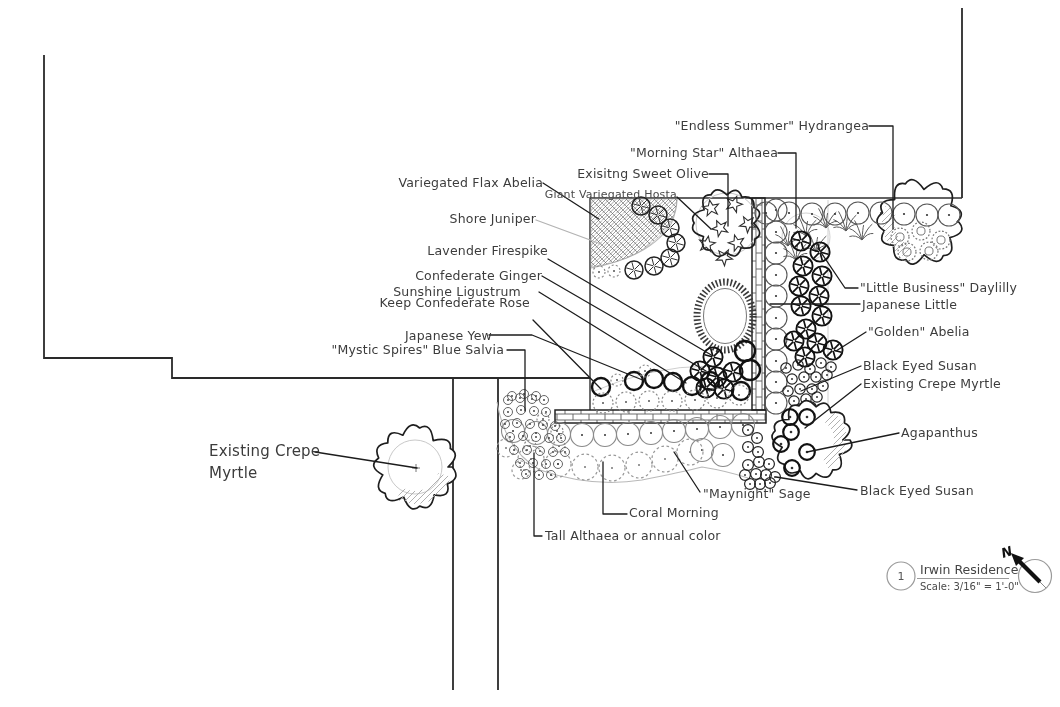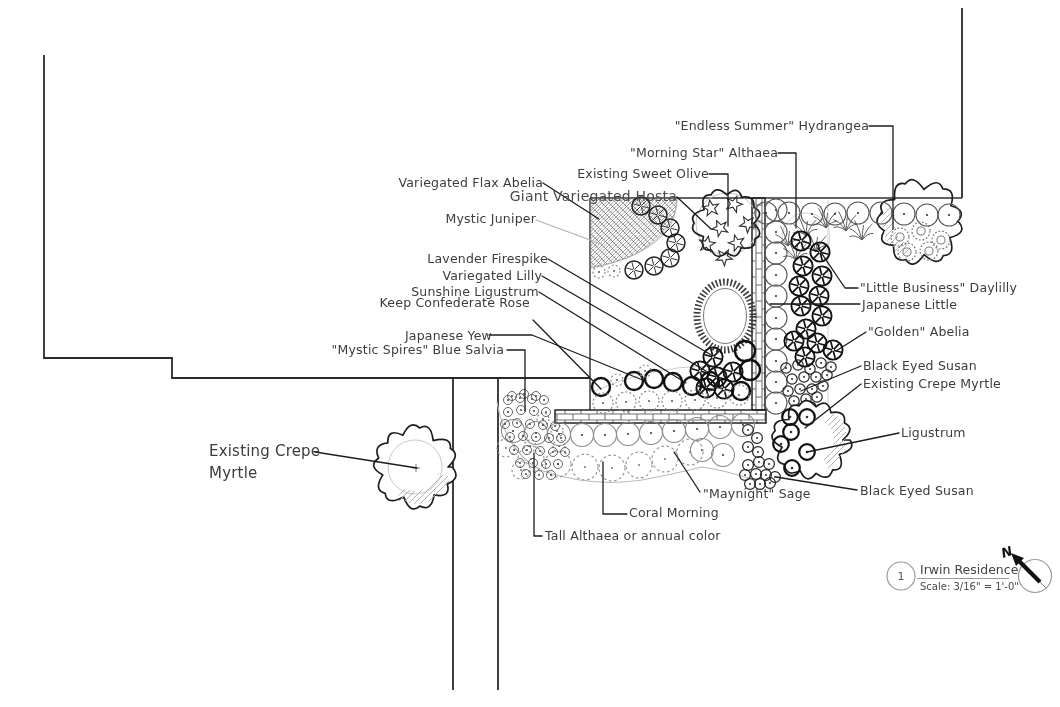--- a/index.html
+++ b/index.html
@@ -1,20 +1,20 @@
 <!DOCTYPE html>
 <html><head>
 <meta charset="utf-8">
 <style>
   html,body{margin:0;padding:0;background:#ffffff;}
   .canvas{position:relative;width:1060px;height:707px;background:#fff;overflow:hidden;
           font-family:"DejaVu Sans",sans-serif;}
   svg{position:absolute;left:0;top:0;}
   .lbl{position:absolute;font-size:12.5px;color:#3c3c3c;white-space:nowrap;letter-spacing:0.2px;}
-  .lbl.small{font-size:14px;color:#4a4a4a;}
+  .lbl.small{font-size:11px;color:#4a4a4a;}
   .lbl.big{font-size:15px;white-space:normal;width:120px;line-height:22px;}
   .wall{stroke:#2a2a2a;stroke-width:1.8;fill:none;}
   .wallthin{stroke:#2f2f2f;stroke-width:1.4;fill:none;}
   .leader{stroke:#1c1c1c;stroke-width:1.3;fill:none;stroke-linejoin:round;stroke-linecap:round;}
   .leader.gray{stroke:#b3b3b3;}
   .gline{stroke:#b9b9b9;stroke-width:1.1;fill:none;}
   .gline2{stroke:#cfcfcf;stroke-width:1;fill:none;}
   .cloud{stroke:#1e1e1e;stroke-width:1.7;fill:none;stroke-linejoin:round;}
   .cloudfill{fill:#ffffff;}
   .frond{stroke:#5c5c5c;stroke-width:1;fill:none;}
@@ -621,34 +621,34 @@
       <circle cx="1035" cy="576" r="16.5" fill="none" stroke="#9a9a9a" stroke-width="1.2"></circle>
       <line x1="1046" y1="588" x2="1026" y2="568" stroke="#8a8a8a" stroke-width="1"></line>
       <path d="M1040,582 L1019,561" stroke="#111" stroke-width="4.2" fill="none"></path>
       <polygon points="1011,553 1024,558 1016,566" fill="#111"></polygon>
       <text x="1003" y="558" class="tb-n" transform="rotate(-18 1003 558)">N</text>
     </g>
   </svg>
 
   <div class="lbl" style="right:191px;top:118px">"Endless Summer" Hydrangea</div>
   <div class="lbl" style="right:282px;top:145px">"Morning Star" Althaea</div>
-  <div class="lbl" style="right:351px;top:166px">Existing Sweet Olive</div>
+  <div class="lbl" style="right:351px;top:166px">Exisitng Sweet Olive</div>
   <div class="lbl small" style="right:383px;top:188px">Giant Variegated Hosta</div>
   <div class="lbl" style="right:517px;top:175px">Variegated Flax Abelia</div>
-  <div class="lbl" style="right:524px;top:211px">Mystic Juniper</div>
-  <div class="lbl" style="right:512px;top:251px">Lavender Firespike</div>
-  <div class="lbl" style="right:518px;top:268px">Variegated Lilly</div>
-  <div class="lbl" style="right:521px;top:284px">Sunshine Ligustrum</div>
+  <div class="lbl" style="right:524px;top:211px">Shore Juniper</div>
+  <div class="lbl" style="right:512px;top:243px">Lavender Firespike</div>
+  <div class="lbl" style="right:518px;top:268px">Confederate Ginger</div>
+  <div class="lbl" style="right:539px;top:284px">Sunshine Ligustrum</div>
   <div class="lbl" style="right:530px;top:295px">Keep Confederate Rose</div>
   <div class="lbl" style="right:568px;top:328px">Japanese Yew</div>
   <div class="lbl" style="right:556px;top:342px">"Mystic Spires" Blue Salvia</div>
   <div class="lbl big" style="left:209px;top:440px">Existing Crepe Myrtle</div>
   <div class="lbl" style="left:860px;top:280px">"Little Business" Daylilly</div>
   <div class="lbl" style="left:862px;top:297px">Japanese Little</div>
   <div class="lbl" style="left:868px;top:324px">"Golden" Abelia</div>
   <div class="lbl" style="left:863px;top:358px">Black Eyed Susan</div>
   <div class="lbl" style="left:863px;top:376px">Existing Crepe Myrtle</div>
-  <div class="lbl" style="left:901px;top:425px">Ligustrum</div>
+  <div class="lbl" style="left:901px;top:425px">Agapanthus</div>
   <div class="lbl" style="left:860px;top:483px">Black Eyed Susan</div>
   <div class="lbl" style="left:703px;top:486px">"Maynight" Sage</div>
   <div class="lbl" style="left:629px;top:505px">Coral Morning</div>
   <div class="lbl" style="left:545px;top:528px">Tall Althaea or annual color</div>
 </div>
 
 </body></html>

